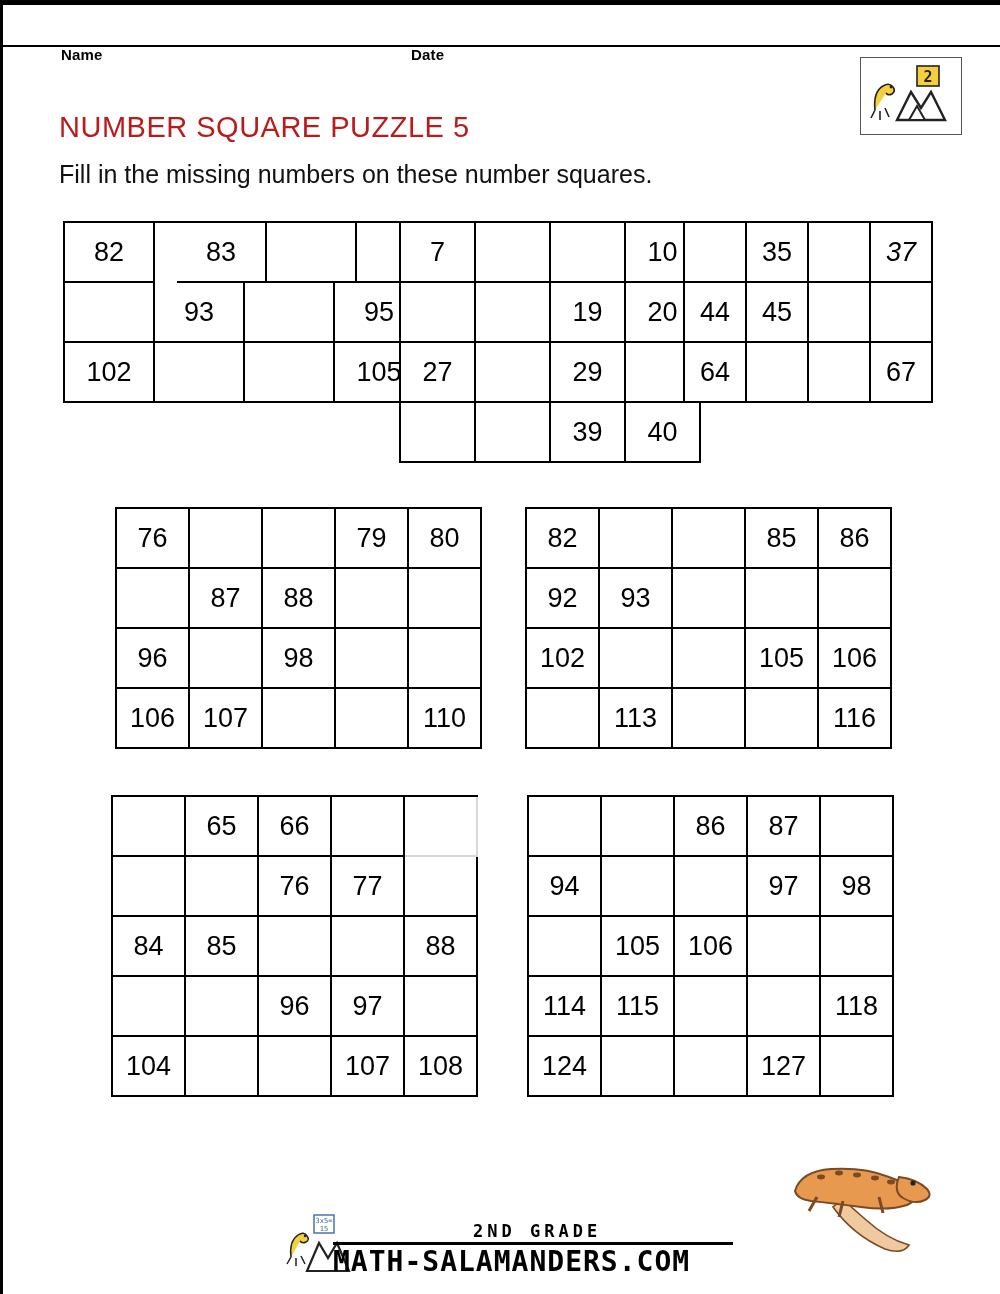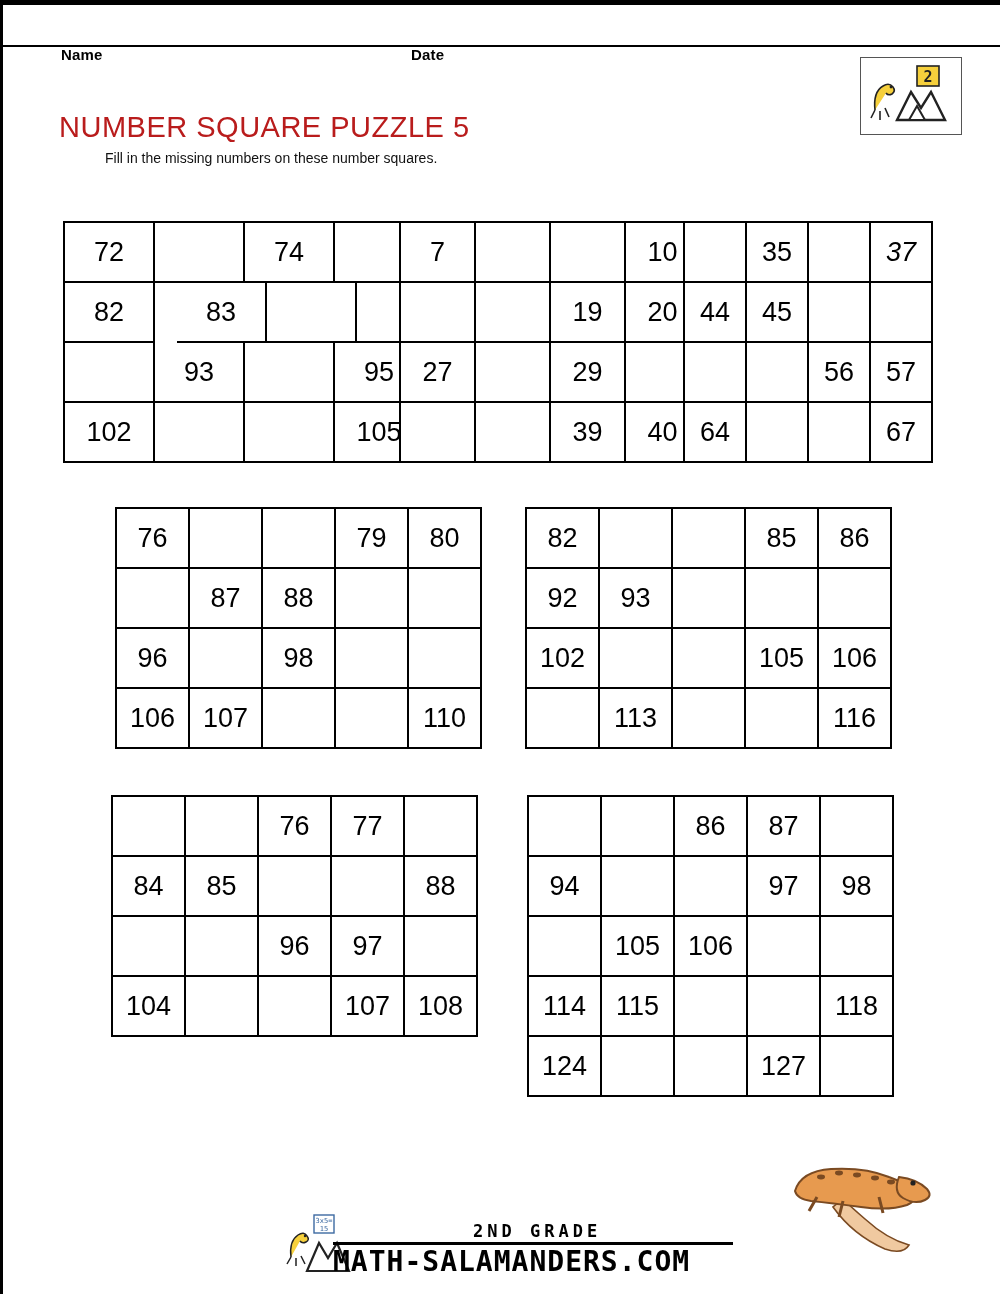--- a/index.html
+++ b/index.html
@@ -59,24 +59,23 @@
     left: 56px;
     top: 106px;
     font-size: 29px;
     font-weight: normal;
     color: #b91c1c;
     letter-spacing: 0.5px;
   }
   .subtitle {
     position: absolute;
     left: 56px;
-    top: 145px;
-    font-size: 14px;
+    top: 155px;
+    font-size: 25px;
     color: #111;
-    margin-left: 46px;
   }
 
   .grid {
     position: absolute;
     border-left: 2px solid #000;
     border-top: 2px solid #000;
     box-sizing: content-box;
     background: #fff;
   }
   .grid .row { display: flex; }
@@ -163,26 +162,20 @@
       <path d="M48 62 L56 48 L64 62 Z" fill="#ffffff" stroke="#222" stroke-width="2"></path>
     </svg>
   </div>
 
   <div class="title">NUMBER SQUARE PUZZLE 5</div>
   <div class="subtitle">Fill in the missing numbers on these number squares.</div>
 
   <div id="grids-root">
       <div class="grid" style="left: 60px; top: 216px;">
         <div class="row">
-          <div class="cell" style="width: 90px; height: 60px;">72</div>
-          <div class="cell" style="width: 90px; height: 60px;"></div>
-          <div class="cell" style="width: 90px; height: 60px;">74</div>
-          <div class="cell" style="width: 90px; height: 60px;"></div>
-        </div>
-        <div class="row">
           <div class="cell" style="width: 90px; height: 60px;">82</div>
           <div class="cell" style="width: 90px; height: 60px; margin-left: 22px;">83</div>
           <div class="cell" style="width: 90px; height: 60px;"></div>
           <div class="cell" style="width: 90px; height: 60px;"></div>
         </div>
         <div class="row">
           <div class="cell" style="width: 90px; height: 60px;"></div>
           <div class="cell" style="width: 90px; height: 60px;">93</div>
           <div class="cell" style="width: 90px; height: 60px;"></div>
           <div class="cell" style="width: 90px; height: 60px;">95</div>
@@ -227,26 +220,20 @@
           <div class="cell" style="width: 62px; height: 60px;"></div>
           <div class="cell" style="width: 62px; height: 60px; font-style: italic;">37</div>
         </div>
         <div class="row">
           <div class="cell" style="width: 62px; height: 60px;">44</div>
           <div class="cell" style="width: 62px; height: 60px;">45</div>
           <div class="cell" style="width: 62px; height: 60px;"></div>
           <div class="cell" style="width: 62px; height: 60px;"></div>
         </div>
         <div class="row">
-          <div class="cell" style="width: 62px; height: 60px;"></div>
-          <div class="cell" style="width: 62px; height: 60px;"></div>
-          <div class="cell" style="width: 62px; height: 60px;">56</div>
-          <div class="cell" style="width: 62px; height: 60px;">57</div>
-        </div>
-        <div class="row">
           <div class="cell" style="width: 62px; height: 60px;">64</div>
           <div class="cell" style="width: 62px; height: 60px;"></div>
           <div class="cell" style="width: 62px; height: 60px;"></div>
           <div class="cell" style="width: 62px; height: 60px;">67</div>
         </div>
       </div>
       <div class="grid" style="left: 112px; top: 502px;">
         <div class="row">
           <div class="cell" style="width: 73px; height: 60px;">76</div>
           <div class="cell" style="width: 73px; height: 60px;"></div>
@@ -300,20 +287,27 @@
         </div>
         <div class="row">
           <div class="cell" style="width: 73px; height: 60px;"></div>
           <div class="cell" style="width: 73px; height: 60px;">113</div>
           <div class="cell" style="width: 73px; height: 60px;"></div>
           <div class="cell" style="width: 73px; height: 60px;"></div>
           <div class="cell" style="width: 73px; height: 60px;">116</div>
         </div>
       </div>
       <div class="grid" style="left: 108px; top: 790px;">
+        <div class="row">
+          <div class="cell" style="width: 73px; height: 60px;"></div>
+          <div class="cell" style="width: 73px; height: 60px;">65</div>
+          <div class="cell" style="width: 73px; height: 60px;">66</div>
+          <div class="cell" style="width: 73px; height: 60px;"></div>
+          <div class="cell blank-edge" style="width: 73px; height: 60px;"></div>
+        </div>
         <div class="row">
           <div class="cell" style="width: 73px; height: 60px;"></div>
           <div class="cell" style="width: 73px; height: 60px;"></div>
           <div class="cell" style="width: 73px; height: 60px;">76</div>
           <div class="cell" style="width: 73px; height: 60px;">77</div>
           <div class="cell" style="width: 73px; height: 60px;"></div>
         </div>
         <div class="row">
           <div class="cell" style="width: 73px; height: 60px;">84</div>
           <div class="cell" style="width: 73px; height: 60px;">85</div>

